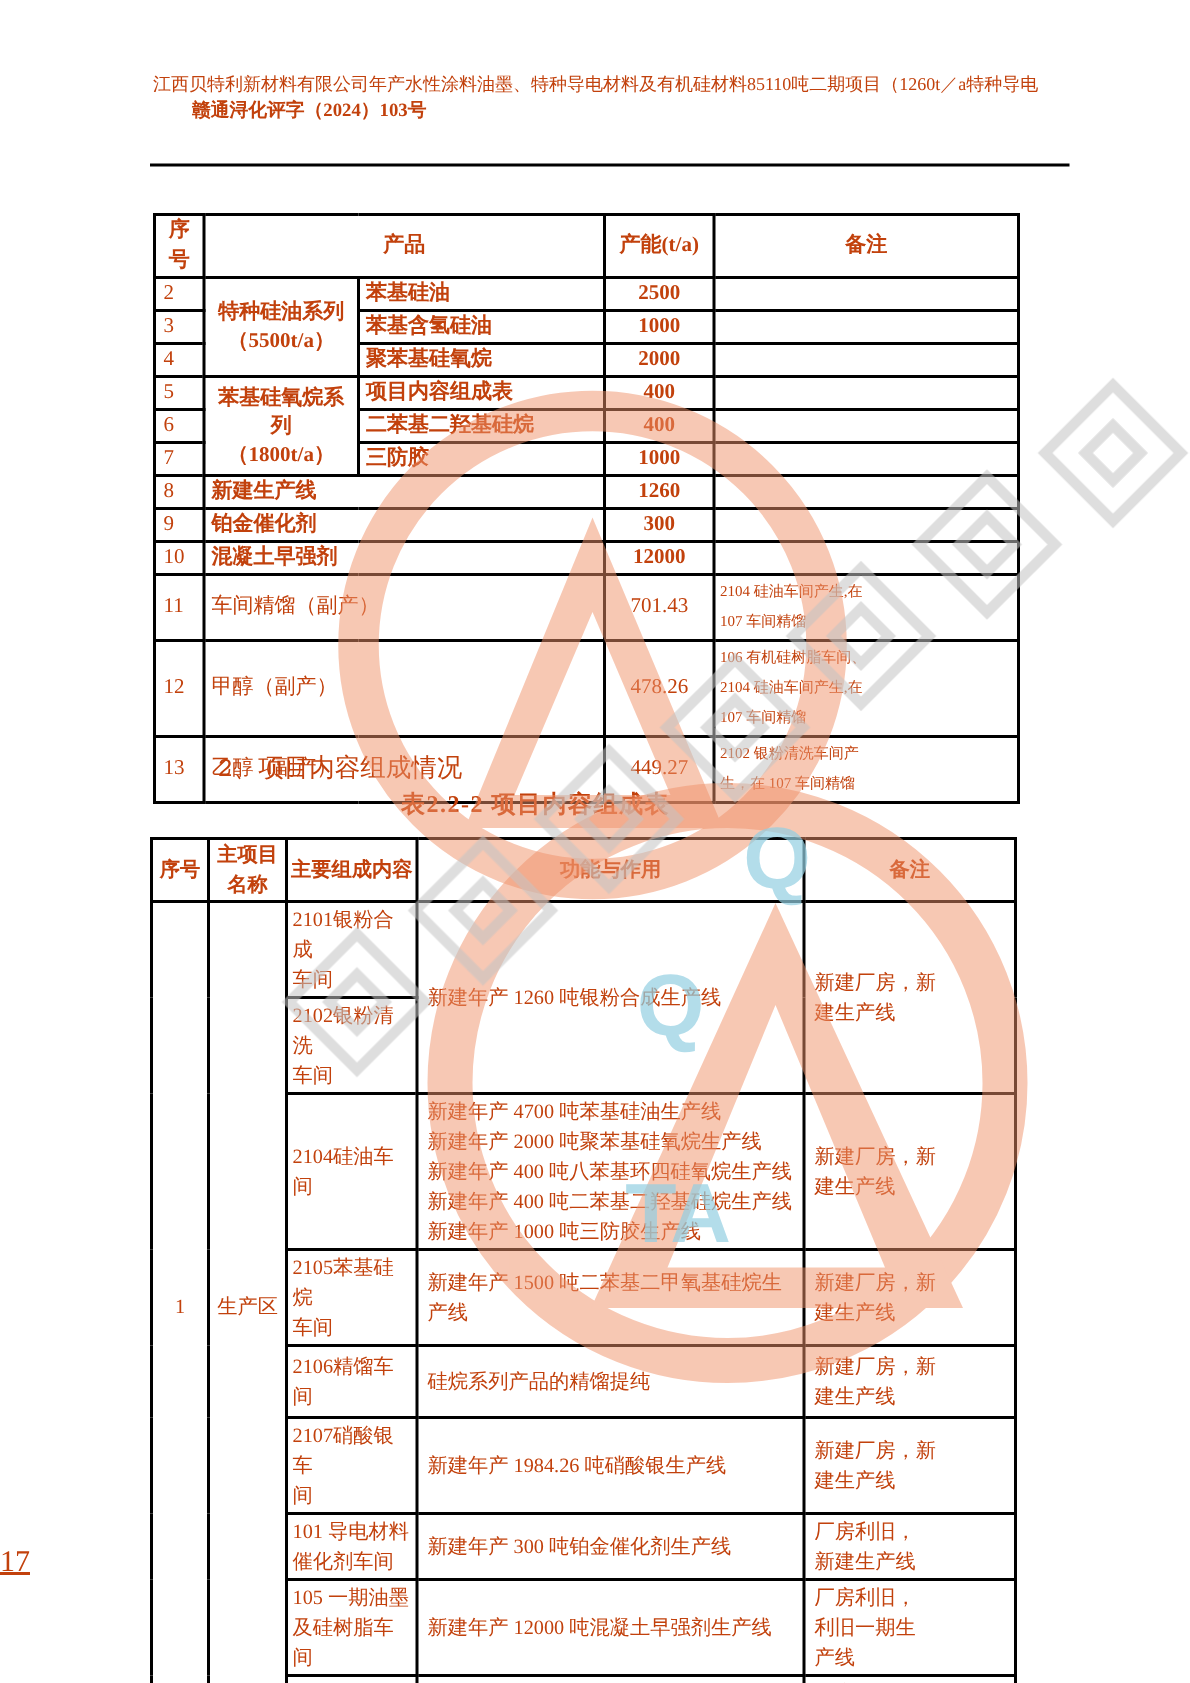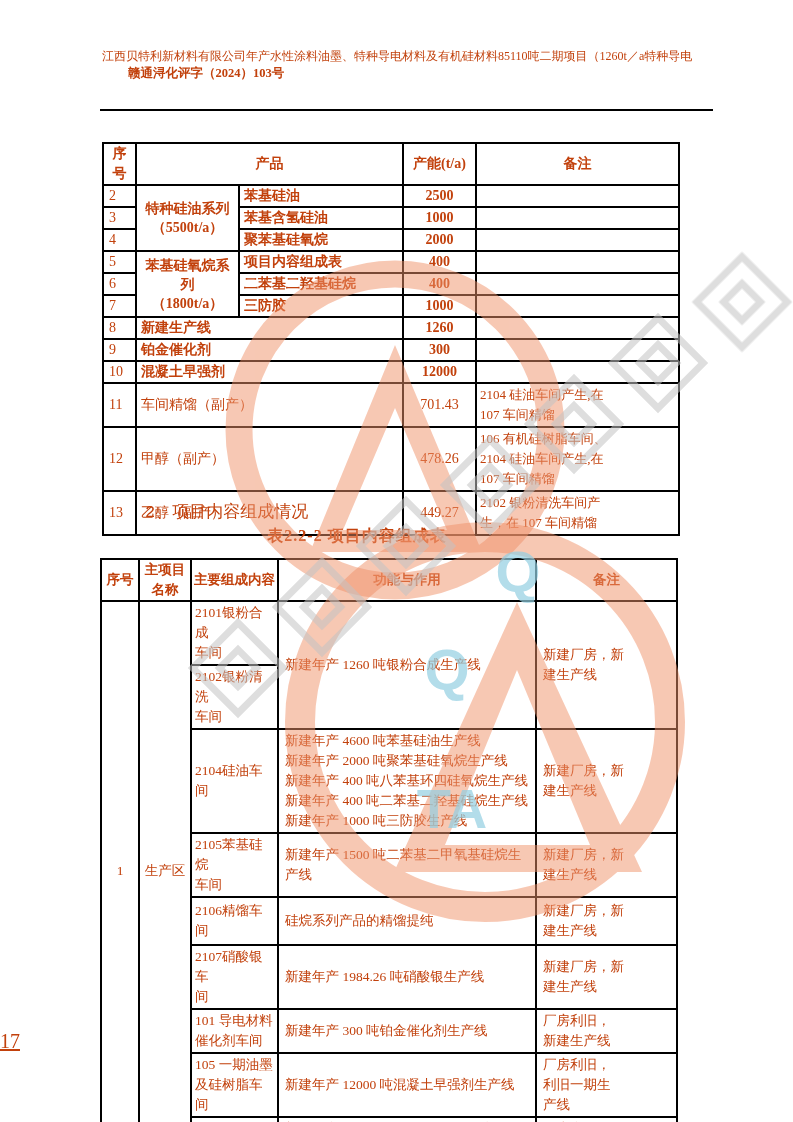--- a/index.html
+++ b/index.html
@@ -14,21 +14,21 @@
   table{border-collapse:collapse;table-layout:fixed;}
   td,th{border:2px solid #000;padding:0 4px;overflow:hidden;vertical-align:middle;}
   th{font-weight:bold;text-align:center;padding:0 2px;}
   .t1{position:absolute;left:102px;top:142px;width:576px;font-size:14px;line-height:20px;}
   .t2{position:absolute;left:100px;top:558px;width:576px;font-size:13.5px;line-height:20px;}
   .no{text-align:left;padding-left:5px;}
   .cen{text-align:center;}
   .cap{text-align:center;}
   .grp{text-align:center;line-height:19px;}
   .b{font-weight:bold;}
-  .rk{font-size:13px;line-height:20px;padding:1px 3px;border-radius:13px;}
+  .rk{font-size:10px;line-height:20px;padding:1px 3px;border-radius:13px;}
   .fn{padding:1px 6px;}
   .ct{padding:1px 3px;}
   
   .sec{position:absolute;left:145px;top:500px;font-size:17px;font-family:Liberation Mono, monospace;}
   .t2title{position:absolute;left:0;top:526px;width:714px;text-align:center;font-weight:bold;font-size:16px;letter-spacing:1px;}
   .pg{position:absolute;left:0;top:1030px;width:793px;font-size:20px;text-decoration:underline;}
   
   .wm{position:absolute;left:0;top:0;z-index:9;pointer-events:none;}
 </style>
 </head>
@@ -193,21 +193,21 @@
       <td class="ct">
         <div>2102银粉清洗</div>
         <div>车间</div>
       </td>
     </tr>
     <tr style="height:98px">
       <td class="ct">
         <div>2104硅油车间</div>
       </td>
       <td class="fn">
-        <div>新建年产 4600 吨苯基硅油生产线</div>
+        <div>新建年产 4700 吨苯基硅油生产线</div>
         <div>新建年产 2000 吨聚苯基硅氧烷生产线</div>
         <div>新建年产 400 吨八苯基环四硅氧烷生产线</div>
         <div>新建年产 400 吨二苯基二羟基硅烷生产线</div>
         <div>新建年产 1000 吨三防胶生产线</div>
       </td>
       <td class="fn">
         <div>新建厂房，新</div>
         <div>建生产线</div>
       </td>
     </tr>

